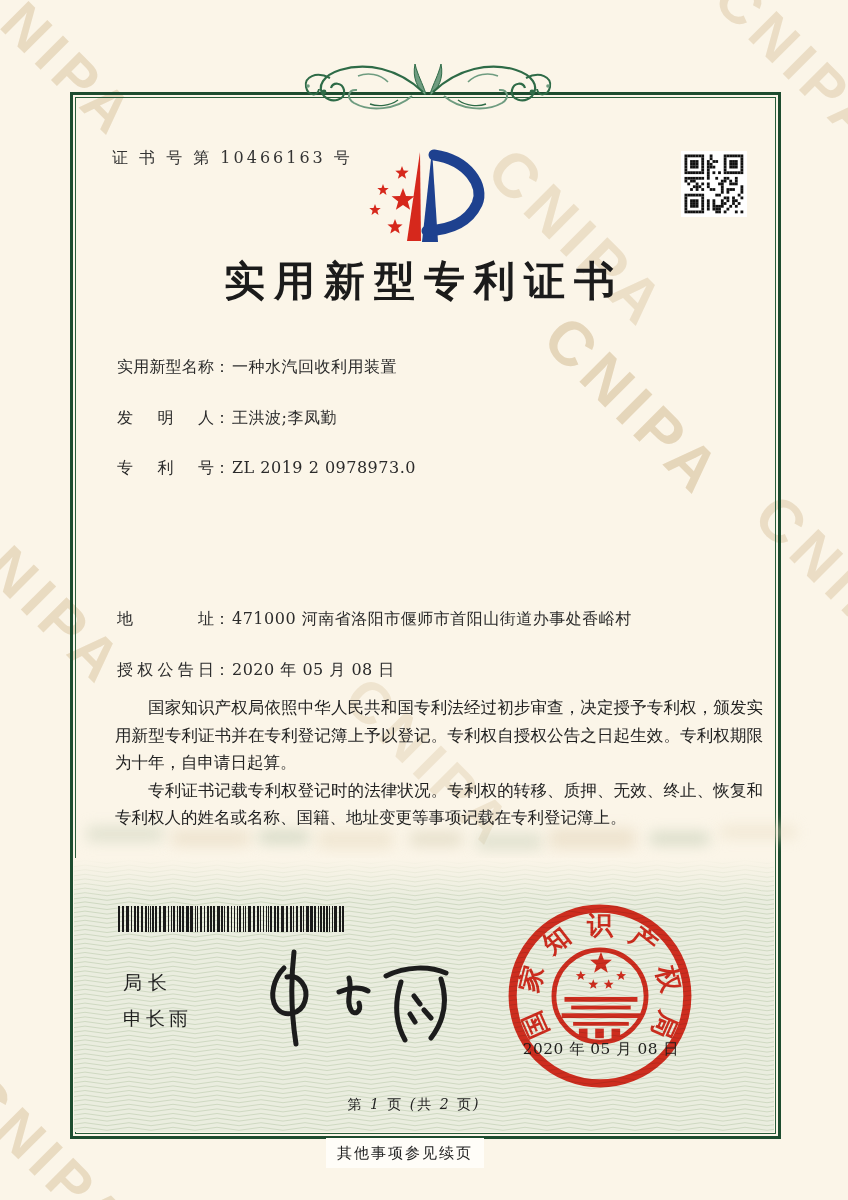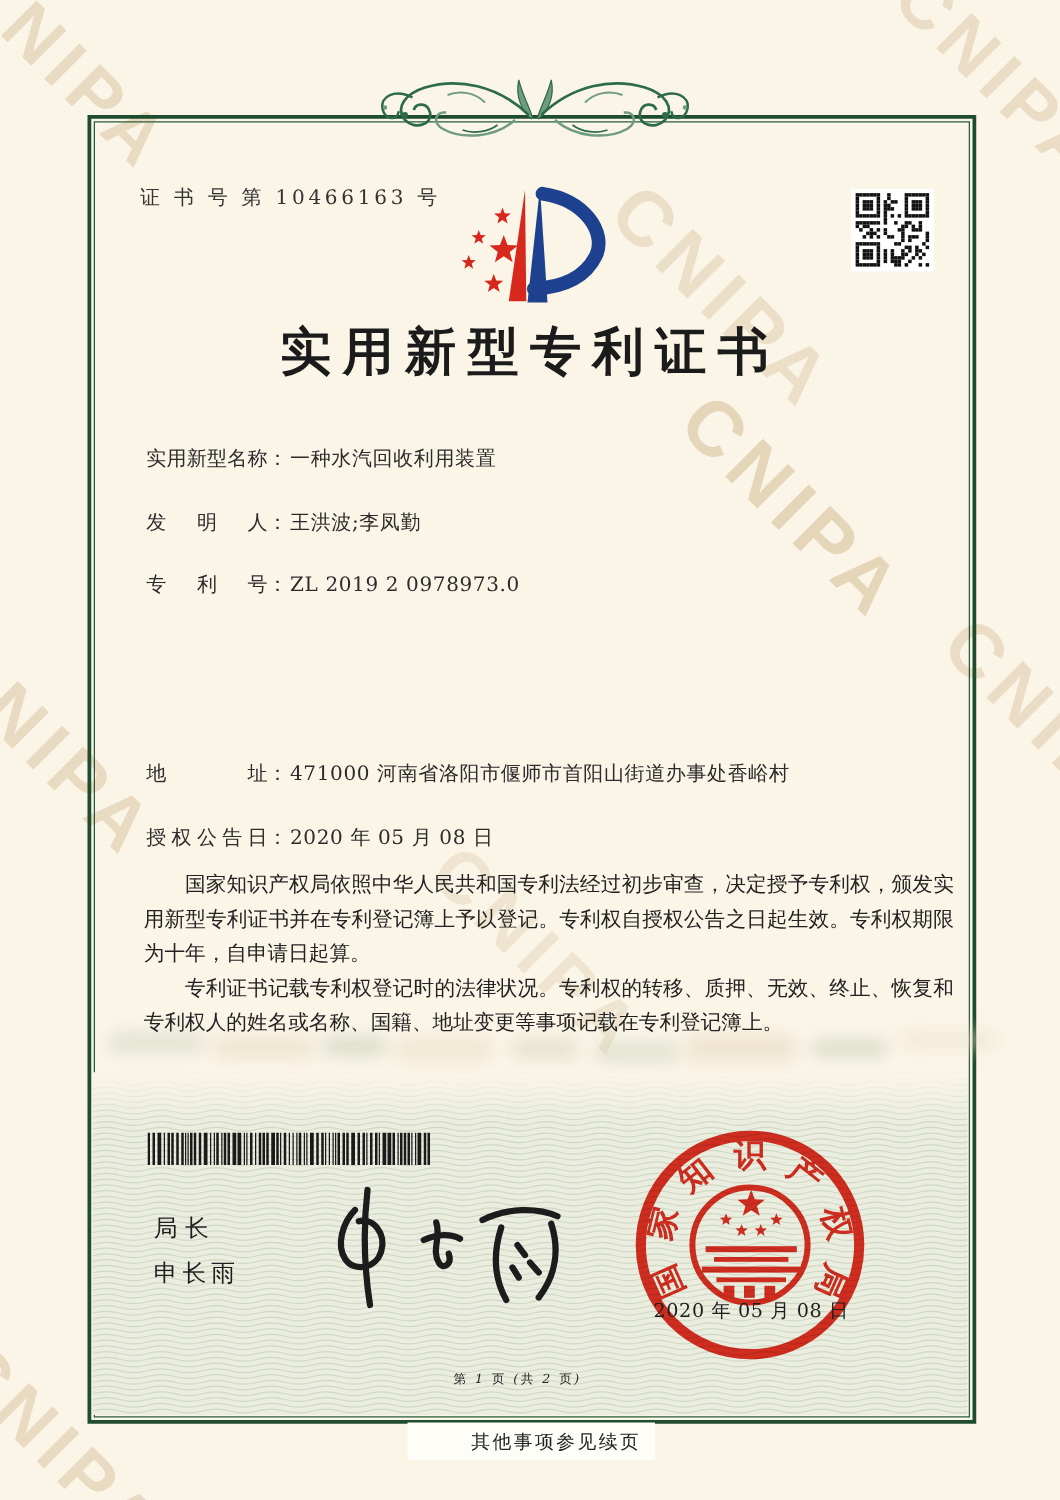--- a/index.html
+++ b/index.html
@@ -42,31 +42,31 @@
   
   #wavy{position:absolute;left:74px;top:858px;width:700px;height:274px;background:#eaeddf;z-index:3;}
   #wavy .fade{position:absolute;left:0;top:0;width:100%;height:42px;
               background:linear-gradient(#fbf5e8,rgba(251,245,232,0));z-index:2;}
   #wavesvg{position:absolute;left:0;top:0;z-index:1;}
 
   #barcode{position:absolute;left:44px;top:48px;width:226px;height:26px;z-index:3;}
   #sig-title{position:absolute;left:49px;top:112px;font-size:19px;letter-spacing:6px;color:#1e1e1e;z-index:3;}
   #sig-name{position:absolute;left:49px;top:148px;font-size:19px;letter-spacing:4px;color:#1e1e1e;z-index:3;}
   #signature{position:absolute;left:180px;top:88px;width:230px;height:105px;z-index:3;}
-  #page-num{position:absolute;left:0;top:238px;width:680px;text-align:center;font-size:10px;
+  #page-num{position:absolute;left:0;top:238px;width:680px;text-align:center;font-size:14px;
             letter-spacing:2px;color:#222;z-index:3;font-style:oblique 6deg;}
 
   
   #seal{position:absolute;left:504px;top:900px;width:192px;height:192px;z-index:6;
         mix-blend-mode:multiply;opacity:0.95;}
 
   
   #footer-note{position:absolute;left:326px;top:1138px;width:158px;height:30px;background:#fffdf8;
                z-index:5;text-align:center;line-height:30px;font-size:15px;letter-spacing:2px;
-               color:#222;font-style:oblique 6deg;padding-left:40px;}
+               color:#222;font-style:oblique 6deg;}
 </style>
 </head>
 <body>
 
 <div id="page">
 
   <div id="wm-layer">
       <div class="wm" style="left: 52px; top: 52px; font-size: 58px; opacity: 0.5;">CNIPA</div>
       <div class="wm" style="left: 800px; top: 62px; font-size: 58px; opacity: 0.45;">CNIPA</div>
       <div class="wm" style="left: 578px; top: 238px; font-size: 62px; opacity: 0.42;">CNIPA</div>

